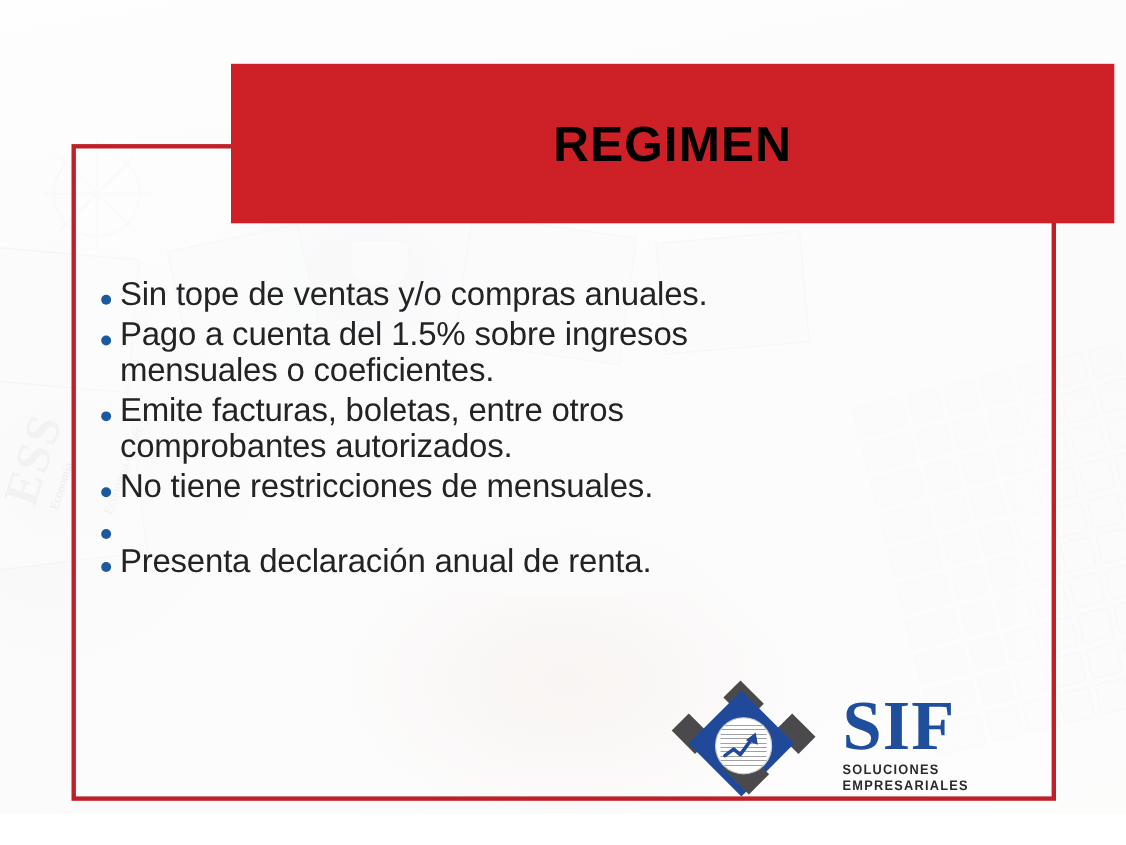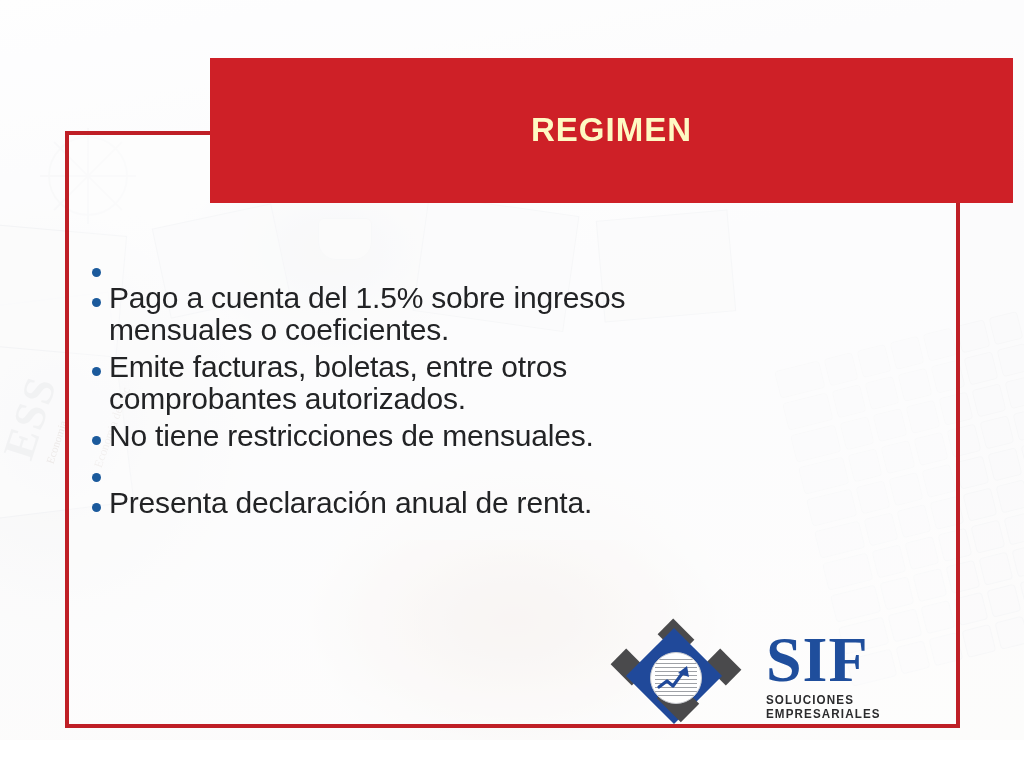--- a/index.html
+++ b/index.html
@@ -164,24 +164,24 @@
     top: 58px;
     width: 803px;
     height: 145px;
     background: #ce2027;
     display: flex;
     flex-direction: column;
     align-items: center;
     justify-content: center;
   }
   .title-line {
-    color: #fef9c3;
+    color: #000000;
     font-family: "Liberation Sans", sans-serif;
     font-weight: bold;
-    font-size: 33px;
+    font-size: 45px;
     line-height: 1.18;
     letter-spacing: 1px;
     text-align: center;
     white-space: nowrap;
   }
 
   
   .bullets {
     position: absolute;
     left: 92px;
@@ -407,20 +407,21 @@
   <div class="frame"></div>
 
   <div class="title-banner">
     <div class="title-line">REGIMEN</div>
   </div>
 
   <div class="bullets">
 
     <div class="bullet-item">
       <span class="bullet-dot"></span>
+      <span class="bullet-text">Sin tope de ventas y/o compras anuales.</span>
     </div>
 
     <div class="bullet-item">
       <span class="bullet-dot"></span>
       <span class="bullet-text">Pago a cuenta del 1.5% sobre ingresos
 mensuales o coeficientes.</span>
     </div>
 
     <div class="bullet-item">
       <span class="bullet-dot"></span>

